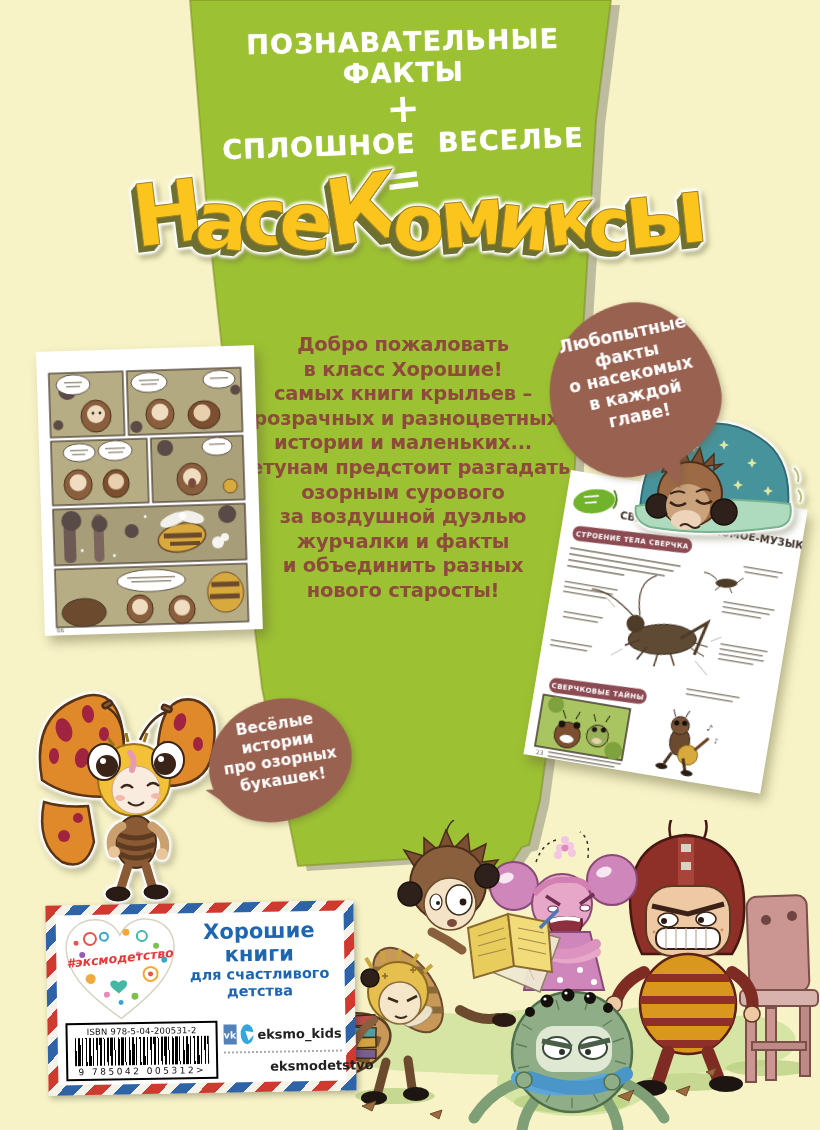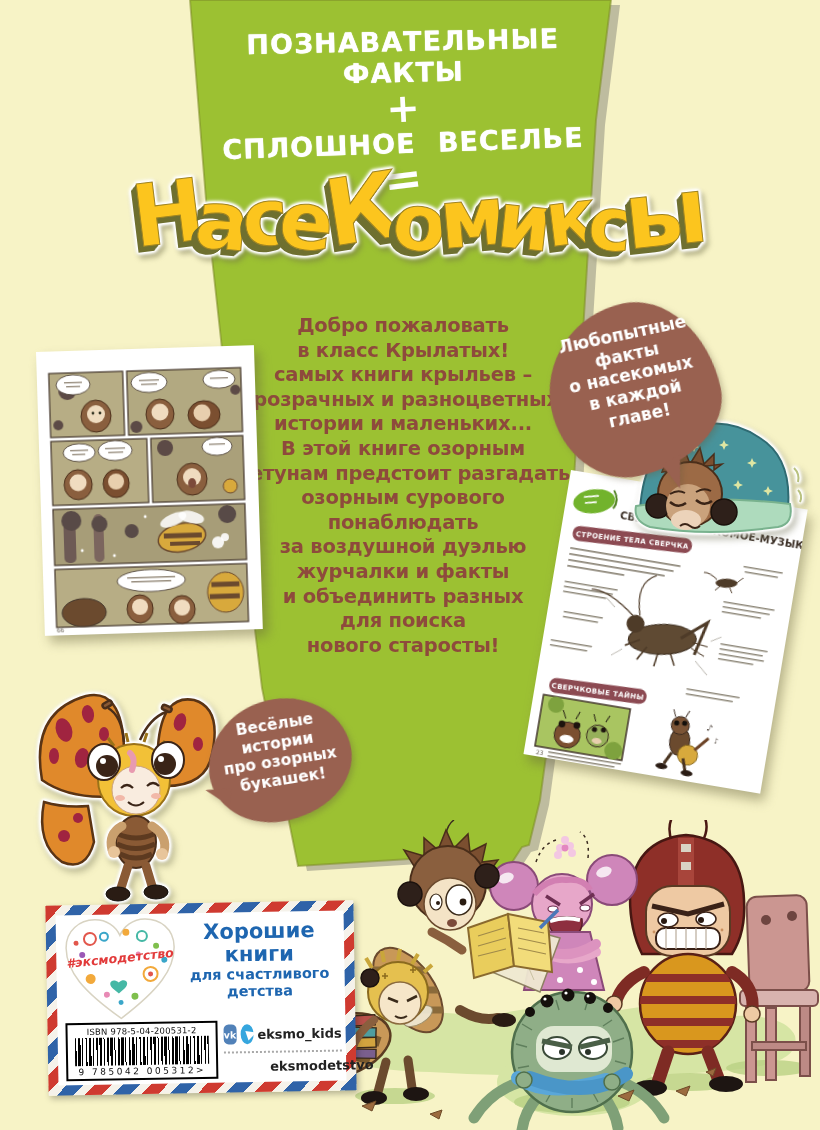--- a/index.html
+++ b/index.html
@@ -31,21 +31,21 @@
   .l3{font-size:80px;transform:rotate(6deg) translateY(6px);}
   .l4{font-size:92px;transform:rotate(-9deg) translateY(-2px);}
   .l5{font-size:78px;transform:rotate(7deg) translateY(7px);}
   .l6{font-size:82px;transform:rotate(-5deg) translateY(3px);}
   .l7{font-size:78px;transform:rotate(6deg) translateY(6px);}
   .l8{font-size:76px;transform:rotate(-7deg) translateY(1px);}
   .l9{font-size:74px;transform:rotate(5deg) translateY(7px);}
   .l10{font-size:92px;transform:rotate(-6deg) translateY(2px);}
 
   
-  .desc{left:205px;top:314px;width:396px;z-index:3;text-align:center;color:#8e4a3c;
+  .desc{left:205px;top:333px;width:396px;z-index:3;text-align:center;color:#8e4a3c;
         font-weight:bold;font-size:19.5px;line-height:24.6px;letter-spacing:-.2px;}
 
   
   .bubble{z-index:8;background:#996150;color:#fff;font-weight:bold;text-align:center;
           filter:drop-shadow(2px 3px 3px rgba(100,90,60,.35));}
   .bub-r{left:549px;top:303px;width:170px;height:172px;border-radius:54% 46% 58% 42%/52% 60% 40% 48%;
          transform:rotate(-12deg);font-size:17px;line-height:1.22;padding-top:20px;box-sizing:border-box;}
   .bub-r::after{content:"";position:absolute;left:100px;bottom:-20px;width:0;height:0;
          border-top:30px solid #996150;border-left:5px solid transparent;border-right:16px solid transparent;
          transform:rotate(-16deg);}
@@ -78,21 +78,21 @@
   .slogan{left:124px;top:8px;width:158px;text-align:center;color:#1e66b0;font-weight:bold;}
   .slogan .s-big{font-size:21px;line-height:23px;}
   .slogan .s-small{font-size:14.5px;line-height:17px;}
   .isbn-box{left:8px;top:108px;width:152px;height:58px;border:2px solid #000;background:#fff;
             text-align:center;box-sizing:border-box;}
   .isbn-text{font-size:8.5px;color:#111;margin-top:2px;letter-spacing:.2px;}
   .barcode{height:28px;margin:1px 7px 0;background:repeating-linear-gradient(90deg,#000 0 1.6px,#fff 1.6px 3.1px,#000 3.1px 5.7px,#fff 5.7px 7.2px,#000 7.2px 8.2px,#fff 8.2px 10.8px);}
   .bar-digits{font-size:9px;color:#111;letter-spacing:2.5px;margin-top:1px;}
   .socials{left:166px;top:112px;width:118px;}
   .soc-row{display:flex;align-items:center;gap:4px;}
-  .vk-badge{width:20px;height:20px;border-radius:5px;background:#5181b8;color:#fff;font-weight:bold;
+  .vk-badge{width:20px;height:20px;border-radius:0;background:#5181b8;color:#fff;font-weight:bold;
             font-size:9.5px;display:flex;align-items:center;justify-content:center;}
   .tg-badge{width:20px;height:20px;border-radius:50%;background:#35a6de;position:relative;}
   .tg-badge::after{content:"";position:absolute;left:6px;top:5px;width:0;height:0;
             border-left:10px solid #fff;border-top:5px solid transparent;border-bottom:5px solid transparent;
             transform:rotate(-18deg);}
   .soc-label{font-size:13px;font-weight:bold;color:#222;}
   .dotline{border-top:2px dotted #a8a8a8;margin:7px 0 6px;}
   .soc2{padding-left:46px;}
 </style>
 </head>
@@ -111,32 +111,29 @@
     <div class="hl-line2">СПЛОШНОЕ ВЕСЕЛЬЕ</div>
     <div class="hl-eq">=</div>
   </div>
 
   <div class="abs logo">
     <span class="logo-letter l0">Н</span><span class="logo-letter l1">а</span><span class="logo-letter l2">с</span><span class="logo-letter l3">е</span><span class="logo-letter l4">К</span><span class="logo-letter l5">о</span><span class="logo-letter l6">м</span><span class="logo-letter l7">и</span><span class="logo-letter l8">к</span><span class="logo-letter l9">с</span><span class="logo-letter l10">ы</span>
   </div>
 
   <div class="abs desc">
     <div>Добро пожаловать</div>
-    <div>в класс Крылатых!</div>
+    <div>в класс Хорошие!</div>
     <div>самых книги крыльев –</div>
     <div>прозрачных и разноцветных,</div>
     <div>истории и маленьких...</div>
-    <div>В этой книге озорным</div>
     <div>летунам предстоит разгадать</div>
     <div>озорным сурового</div>
-    <div>понаблюдать</div>
     <div>за воздушной дуэлью</div>
     <div>журчалки и факты</div>
     <div>и объединить разных</div>
-    <div>для поиска</div>
     <div>нового старосты!</div>
   </div>
 
   <div class="abs page left-page">
     <svg width="218" height="284" viewBox="0 0 218 284">
       <g stroke="#43362c" stroke-width="1.2">
         <rect x="12" y="22" width="74" height="64" fill="#b7ad85"></rect>
         <rect x="90" y="22" width="114" height="64" fill="#b2a981"></rect>
         <rect x="12" y="90" width="96" height="64" fill="#b7ad85"></rect>
         <rect x="112" y="90" width="92" height="64" fill="#aaa07a"></rect>

